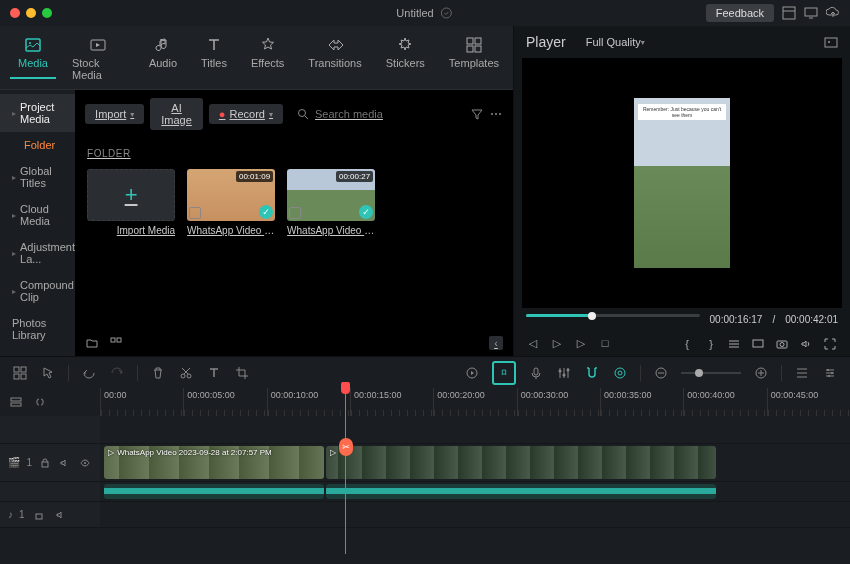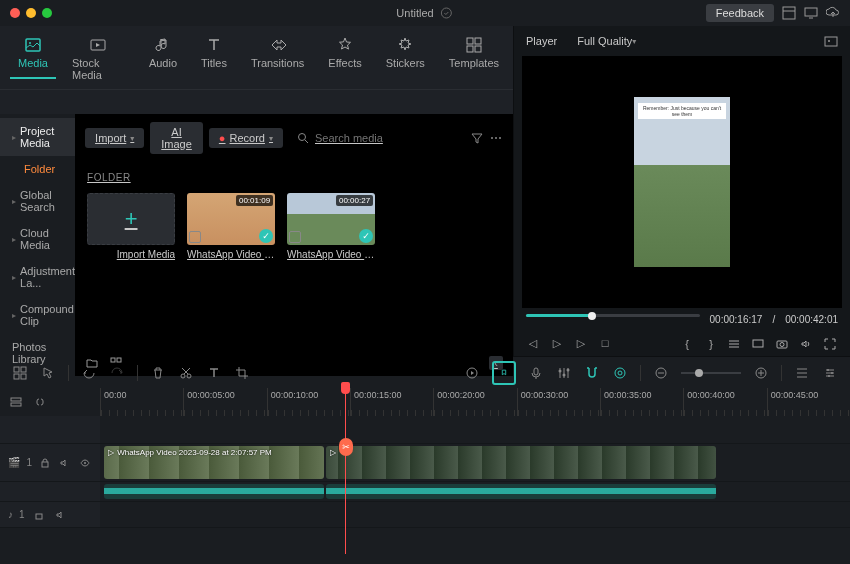--- a/index.html
+++ b/index.html
@@ -8,21 +8,21 @@
 .traffic-lights { display: flex; gap: 6px; }
 .tl { width: 10px; height: 10px; border-radius: 50%; }
 .tl.red { background: #ff5f56; }
 .tl.yel { background: #ffbd2e; }
 .tl.grn { background: #27c93f; }
 .title-center { position: absolute; left: 50%; transform: translateX(-50%); display: flex; align-items: center; gap: 6px; color: #aaa; }
 .title-right { margin-left: auto; display: flex; align-items: center; gap: 8px; }
 .feedback-btn { background: #3a3d42; color: #ddd; padding: 3px 10px; border-radius: 3px; border: none; cursor: pointer; font-size: 11px; }
 .topicon { width: 14px; height: 14px; display: inline-flex; align-items: center; justify-content: center; color: #999; cursor: pointer; }
 .main-split { display: flex; height: 330px; }
-.left-panel { width: 513px; background: #1e2126; display: flex; flex-direction: column; gap: 24px; }
+.left-panel { width: 513px; background: #1e2126; display: flex; flex-direction: column; }
 .right-panel { flex: 1; background: #14171a; display: flex; flex-direction: column; border-left: 1px solid #0d0f11; }
 .tab-row { display: flex; align-items: flex-start; padding: 6px 6px 0 10px; gap: 8px; border-bottom: 1px solid #2a2d32; }
 .tab { display: flex; flex-direction: column; align-items: center; padding: 4px 8px 8px; cursor: pointer; color: #aaa; gap: 3px; }
 .tab.active { color: #2ec5b6; border-bottom: 2px solid #2ec5b6; }
 .tab-icon { width: 18px; height: 18px; display: flex; align-items: center; justify-content: center; }
 .content-split { display: flex; flex: 1; }
 .sidebar { width: 122px; background: #1a1d21; padding: 4px 0; overflow-y: auto; }
 .sb-item { padding: 7px 12px; cursor: pointer; display: flex; align-items: center; gap: 4px; color: #aaa; font-size: 11px; }
 .sb-item.header { color: #eee; font-weight: 500; background: #2a2d32; }
 .sb-item.sub { padding-left: 24px; color: #ff8a3d; }
@@ -38,21 +38,21 @@
 .thumb { width: 88px; display: flex; flex-direction: column; gap: 4px; cursor: pointer; text-align: right; }
 .thumb-img { width: 88px; height: 52px; background: #2a2d32; border-radius: 3px; position: relative; display: flex; align-items: center; justify-content: center; }
 .thumb-img.import { border: 1px dashed #3a3d42; }
 .plus { color: #2ec5b6; font-size: 22px; font-weight: 300; }
 .dur-badge { position: absolute; top: 2px; right: 2px; background: rgba(0,0,0,.7); color: #fff; font-size: 8px; padding: 1px 3px; border-radius: 2px; }
 .check { position: absolute; bottom: 2px; right: 2px; width: 14px; height: 14px; background: #2ec5b6; border-radius: 50%; color: #fff; font-size: 9px; display: flex; align-items: center; justify-content: center; }
 .sq-badge { position: absolute; bottom: 2px; left: 2px; width: 12px; height: 12px; border: 1px solid #888; border-radius: 2px; }
 .thumb-label { font-size: 10px; color: #ccc; white-space: nowrap; overflow: hidden; text-overflow: ellipsis; }
 .sidebar-bottom { display: flex; align-items: center; justify-content: space-between; padding: 6px 10px; color: #666; margin-top: auto; }
 .player-bar { display: flex; align-items: center; padding: 8px 12px; gap: 10px; }
-.player-label { color: #ccc; font-size: 11px; }
+.player-label { color: #ccc; font-size: 14px; }
 .preview { flex: 1; background: #000; display: flex; align-items: center; justify-content: center; position: relative; margin: 0 8px; }
 .preview-frame { width: 96px; height: 170px; background: linear-gradient(to bottom, #c8d4e0 0%, #c8d4e0 40%, #6a8a5a 40%, #5a7a4a 100%); position: relative; }
 .preview-caption { position: absolute; top: 6px; left: 4px; right: 4px; background: #fff; color: #333; font-size: 5px; padding: 2px; text-align: center; }
 .scrub-row { display: flex; align-items: flex-start; gap: 10px; padding: 6px 12px; }
 .scrub { flex: 1; height: 3px; background: #3a3d42; border-radius: 2px; position: relative; }
 .scrub-prog { position: absolute; left: 0; top: 0; height: 100%; width: 38%; background: #2ec5b6; border-radius: 2px; }
 .scrub-knob { position: absolute; left: 38%; top: 50%; transform: translate(-50%, -50%); width: 8px; height: 8px; background: #eee; border-radius: 50%; }
 .time-txt { font-size: 10px; color: #ccc; }
 .play-ctrls { display: flex; align-items: center; gap: 10px; padding: 6px 12px; color: #aaa; }
 .pc-left { display: flex; gap: 10px; }
@@ -158,32 +158,32 @@
         <span class="tab-icon">
             <svg width="18" height="18" viewBox="0 0 18 18">
               <path d="M4 4h10M9 4v10" stroke="currentColor" stroke-width="1.5"></path>
             </svg>
           </span>
         <span>Titles</span>
       </div>
       <div class="tab">
         <span class="tab-icon">
             <svg width="18" height="18" viewBox="0 0 18 18">
+              <path d="M9 2l1.5 4 4 .3-3 2.8 1 4L9 11l-3.5 2 1-4-3-2.8 4-.3z" fill="none" stroke="currentColor"></path>
+            </svg>
+          </span>
+        <span>Effects</span>
+      </div>
+      <div class="tab">
+        <span class="tab-icon">
+            <svg width="18" height="18" viewBox="0 0 18 18">
               <path d="M3 9l5-5v3h4V4l5 5-5 5v-3H8v3z" fill="none" stroke="currentColor"></path>
             </svg>
           </span>
         <span>Transitions</span>
-      </div>
-      <div class="tab">
-        <span class="tab-icon">
-            <svg width="18" height="18" viewBox="0 0 18 18">
-              <path d="M9 2l1.5 4 4 .3-3 2.8 1 4L9 11l-3.5 2 1-4-3-2.8 4-.3z" fill="none" stroke="currentColor"></path>
-            </svg>
-          </span>
-        <span>Effects</span>
       </div>
       <div class="tab">
         <span class="tab-icon">
             <svg width="18" height="18" viewBox="0 0 18 18">
               <path d="M9 2l1 3 3-1-1 3 3 1-3 1 1 3-3-1-1 3-1-3-3 1 1-3-3-1 3-1-1-3 3 1z" fill="none" stroke="currentColor"></path>
             </svg>
           </span>
         <span>Stickers</span>
       </div>
       <div class="tab">
@@ -203,21 +203,21 @@
       <div class="sidebar">
         <div class="sb-item header">
             <span class="sb-caret">▸</span>
             <span>Project Media</span>
           </div>
         <div class="sb-item sub">
             <span>Folder</span>
           </div>
         <div class="sb-item">
             <span class="sb-caret">▸</span>
-            <span>Global Search</span>
+            <span>Global Titles</span>
           </div>
         <div class="sb-item">
             <span class="sb-caret">▸</span>
             <span>Cloud Media</span>
           </div>
         <div class="sb-item">
             <span class="sb-caret">▸</span>
             <span>Adjustment La...</span>
           </div>
         <div class="sb-item">

